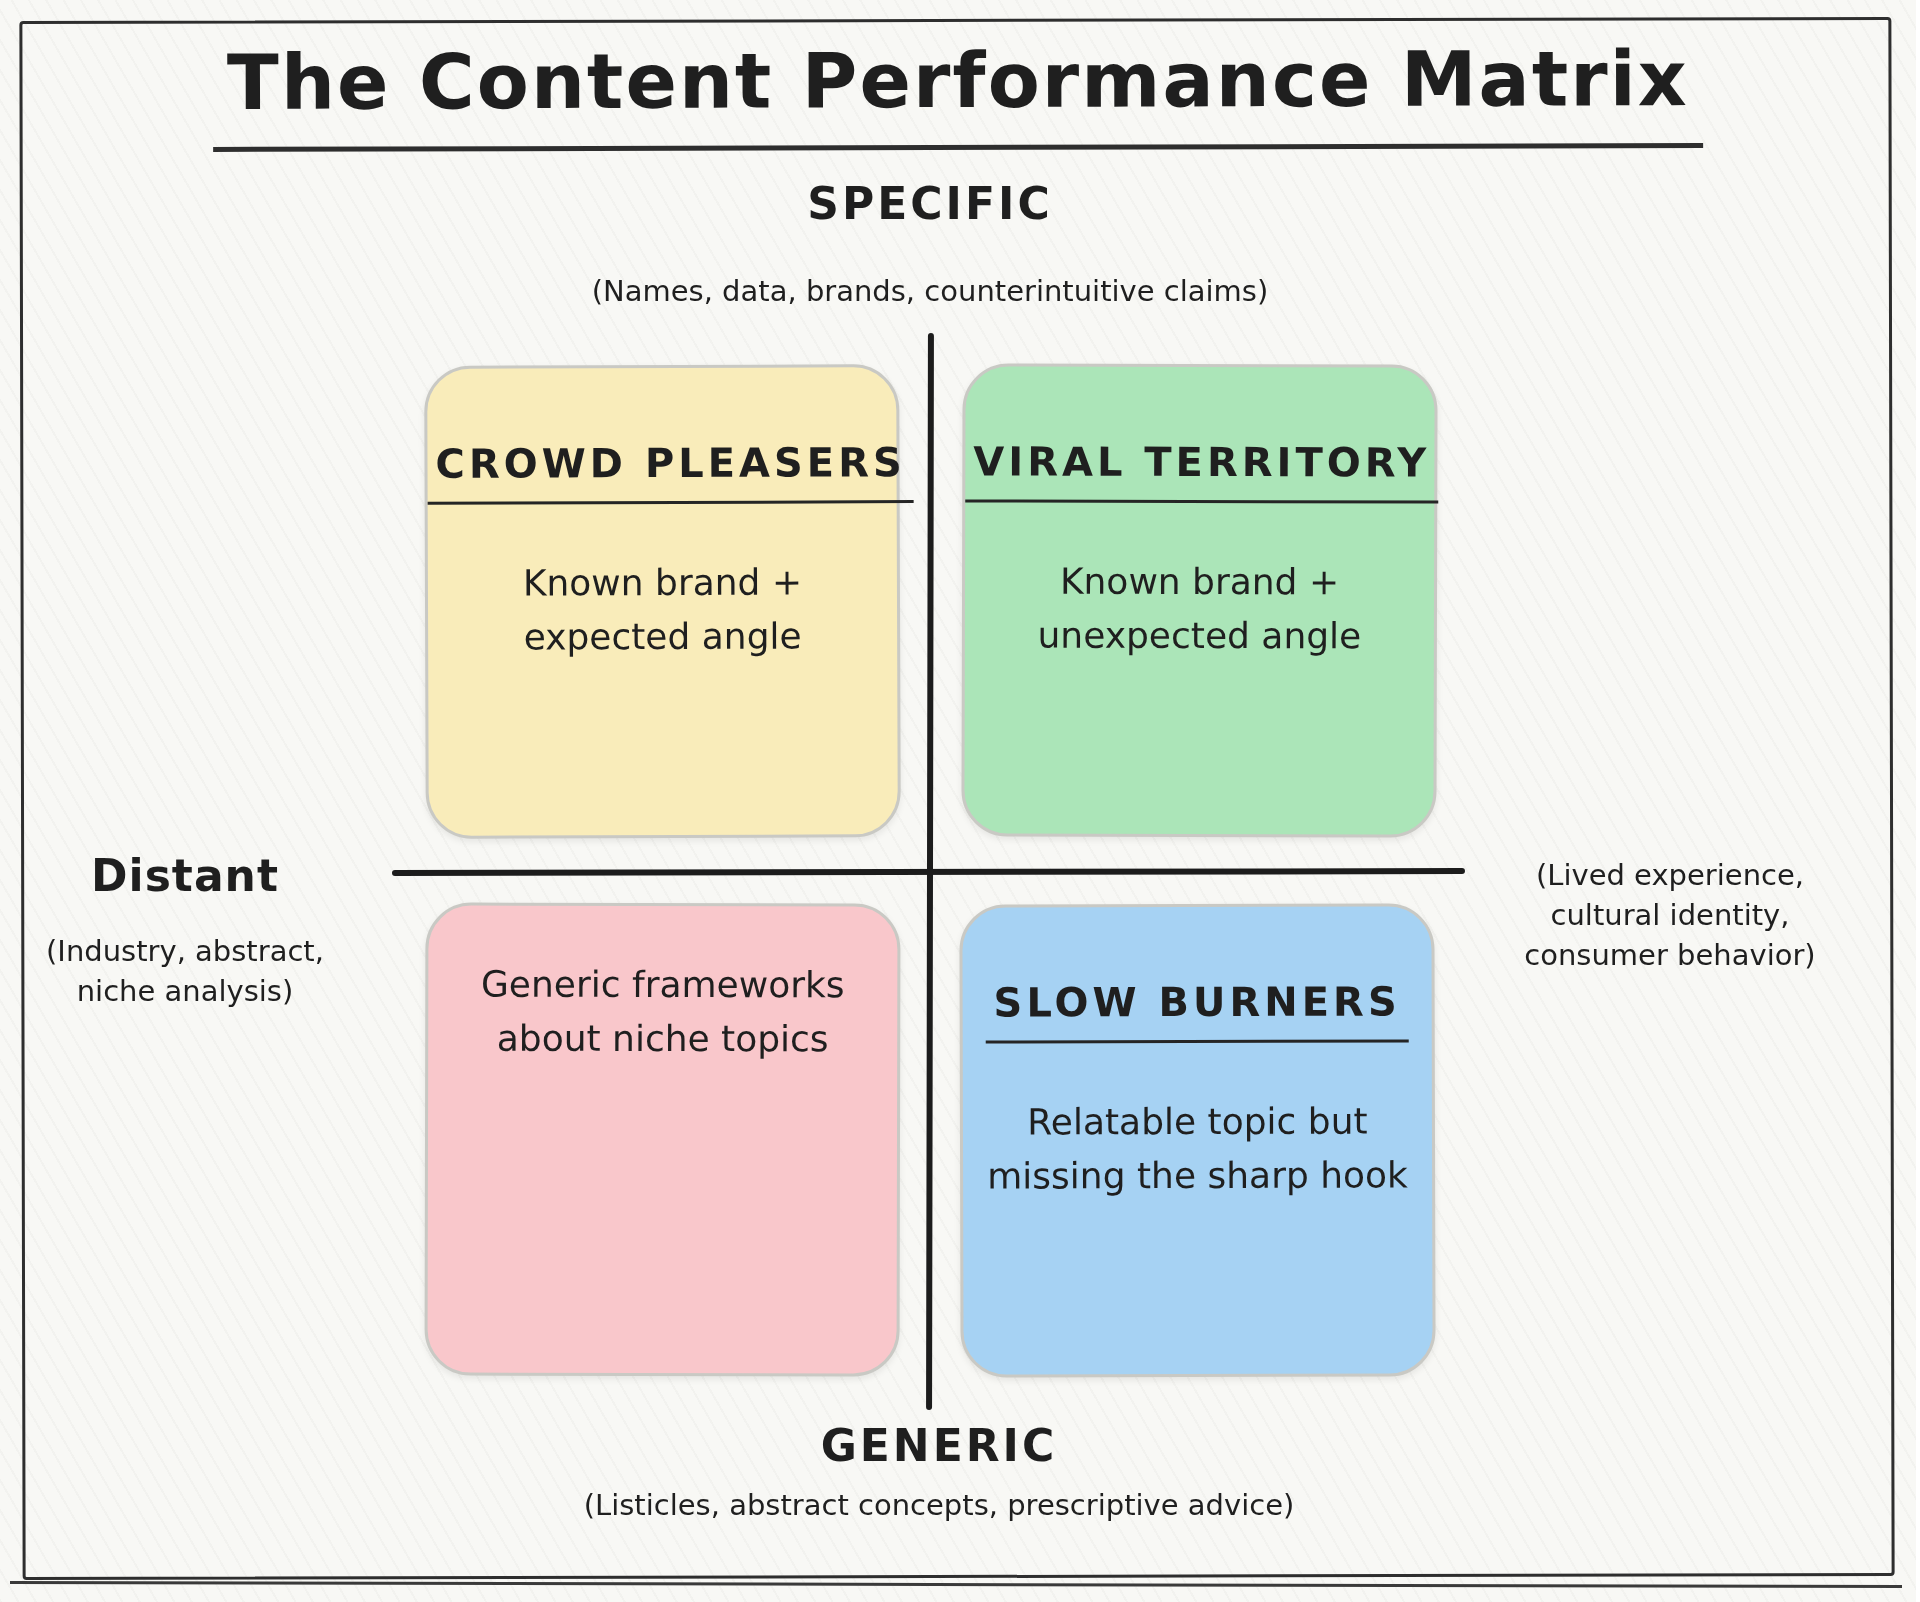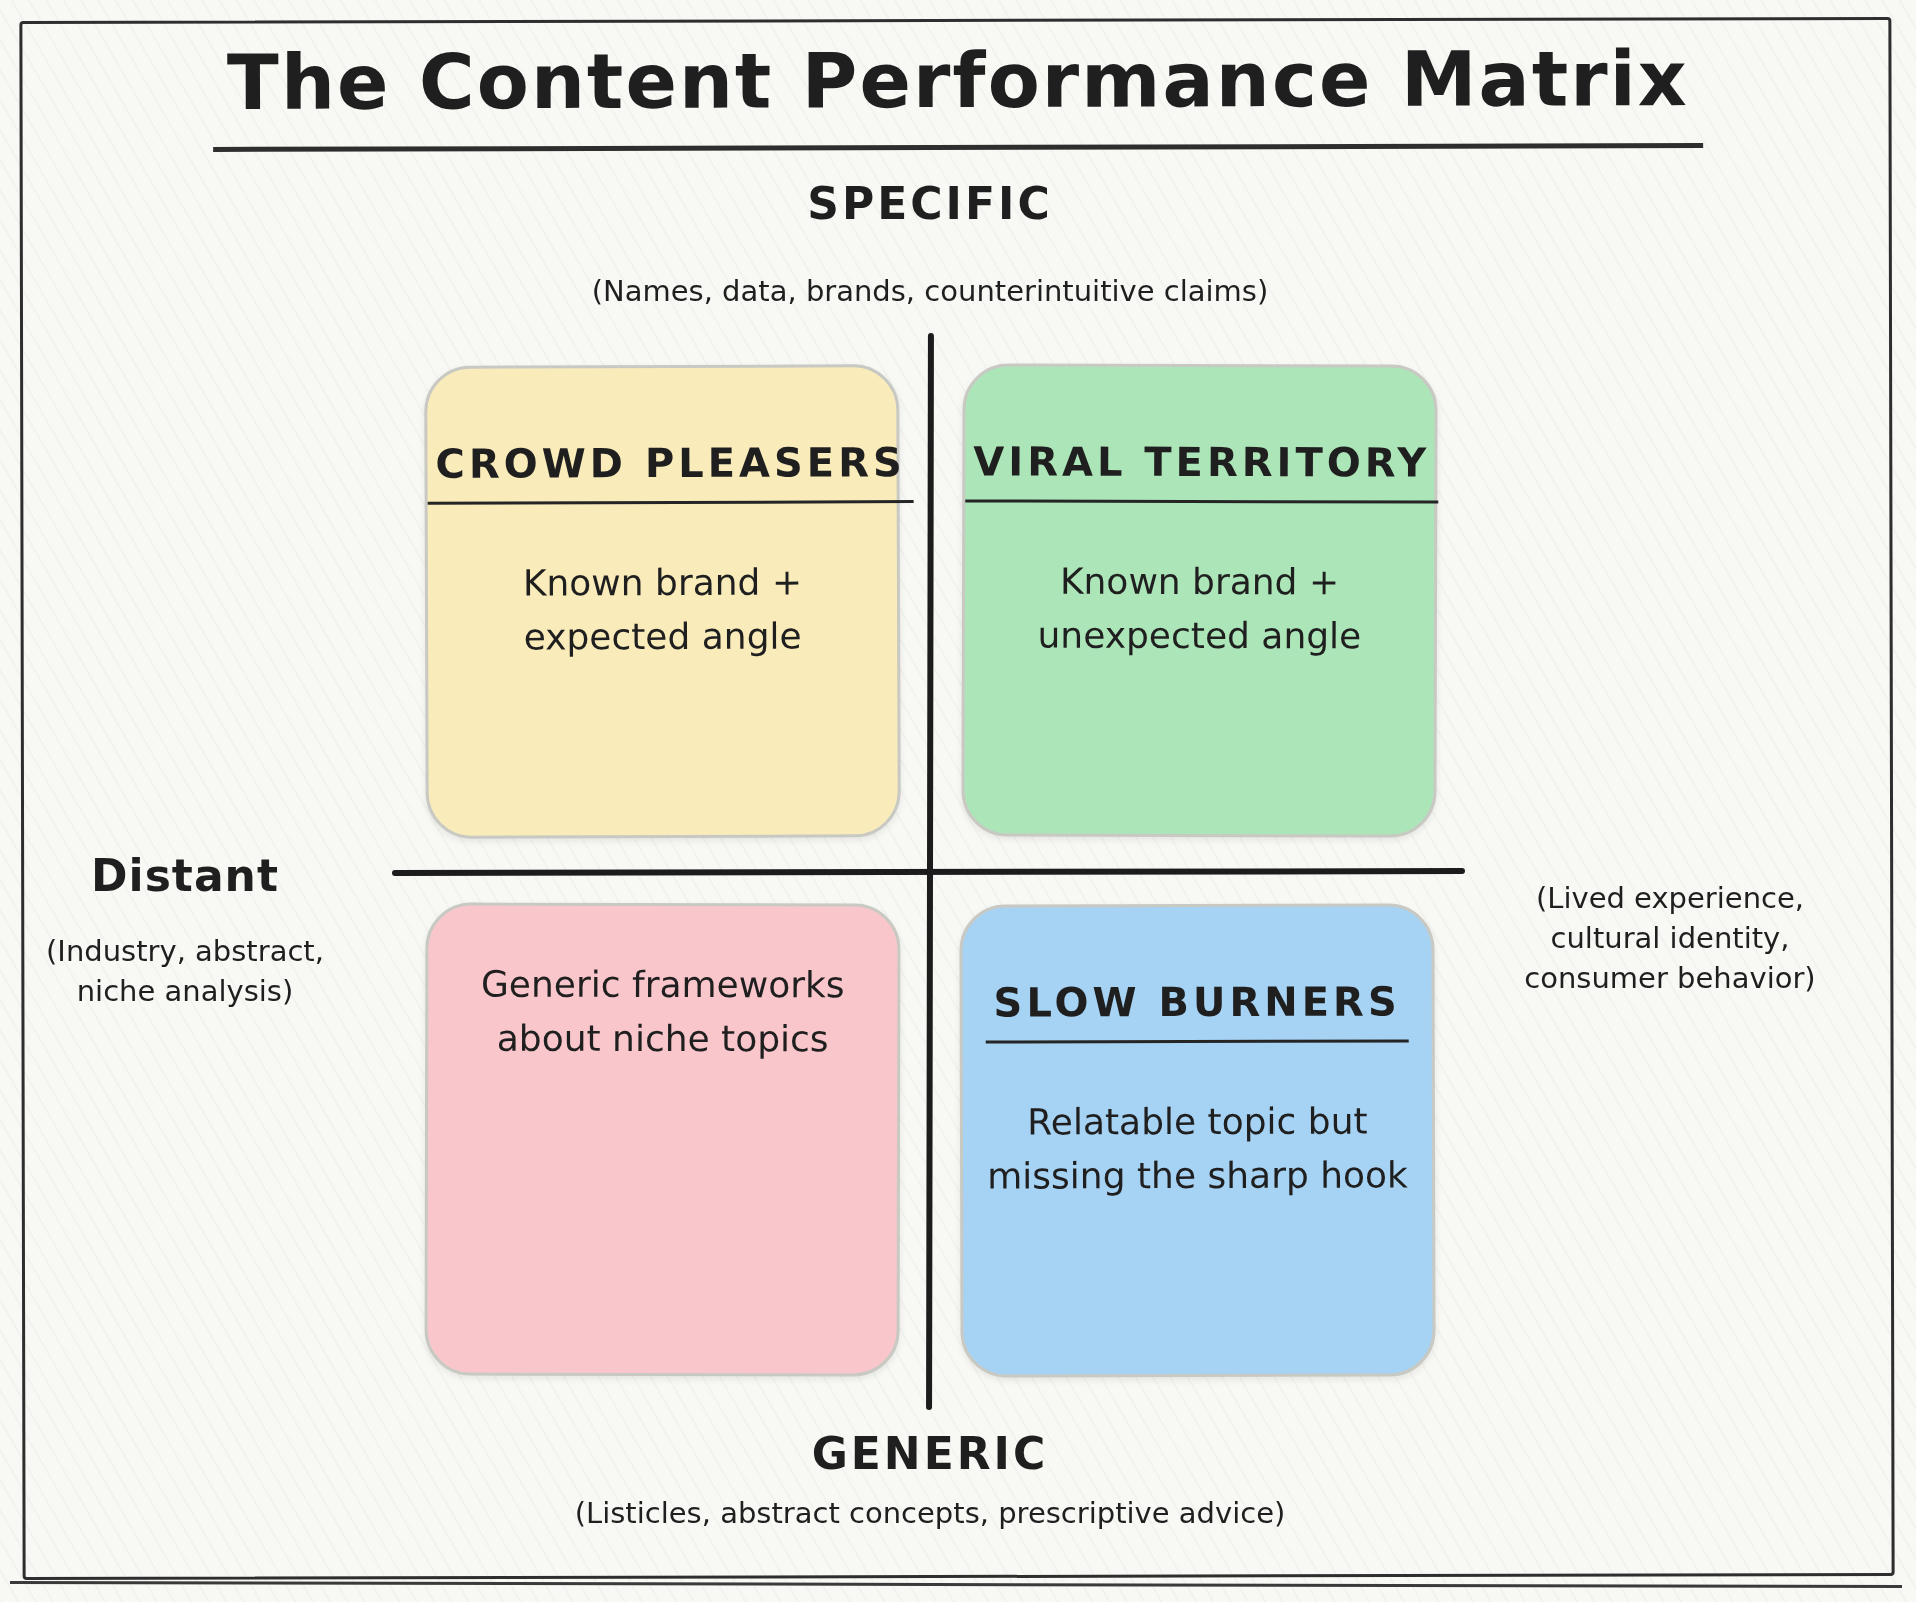--- a/index.html
+++ b/index.html
@@ -37,26 +37,26 @@
     border-bottom:5px solid #2e2e2e;
     transform:rotate(-0.15deg);
     white-space:nowrap;
   }
   .axis-group{position:absolute;text-align:center;}
   .axis-label{font-size:44px;font-weight:bold;letter-spacing:3px;}
   .axis-label.mixed{letter-spacing:1px;}
   .axis-desc{font-size:29px;white-space:pre-line;line-height:1.38;}
   .axis-top{left:430px;top:178px;width:1000px;}
   .axis-top .axis-desc{margin-top:42px;}
-  .axis-bottom{left:430px;top:1420px;width:1000px;margin-top:8px;}
+  .axis-bottom{left:439px;top:1420px;width:1000px;}
   .axis-bottom .axis-desc{margin-top:14px;}
   .axis-left{left:30px;top:850px;width:310px;}
   .axis-left .axis-desc{margin-top:30px;}
   .axis-right{left:1495px;top:842px;width:350px;}
-  .axis-right .axis-desc{margin-top:36px;}
+  .axis-right .axis-desc{margin-top:13px;}
   .v-line{
     position:absolute;left:927px;top:333px;width:6px;height:1077px;
     background:#1c1c1c;border-radius:3px;transform:rotate(0.1deg);
   }
   .h-line{
     position:absolute;left:392px;top:869px;width:1073px;height:6px;
     background:#1c1c1c;border-radius:3px;transform:rotate(-0.1deg);
   }
   .quadrant{
     position:absolute;width:475px;height:473px;

